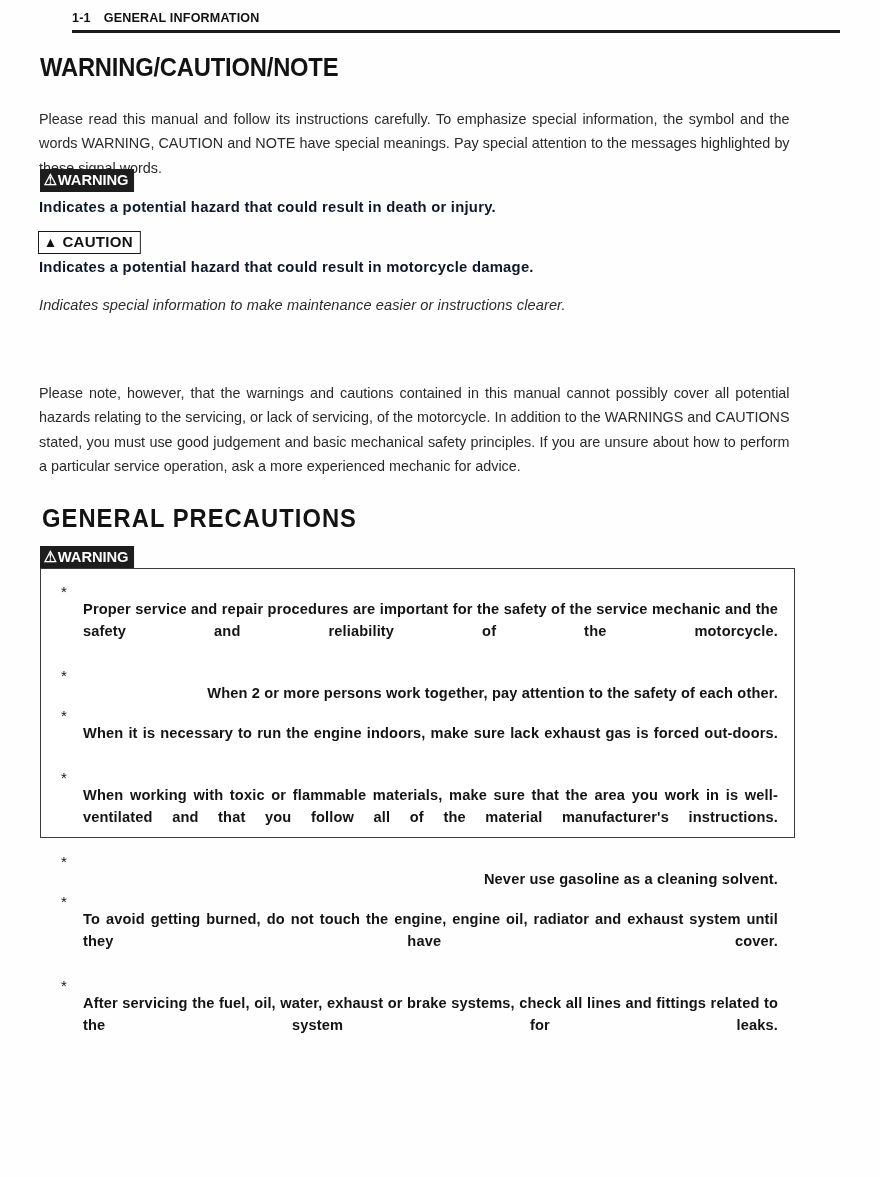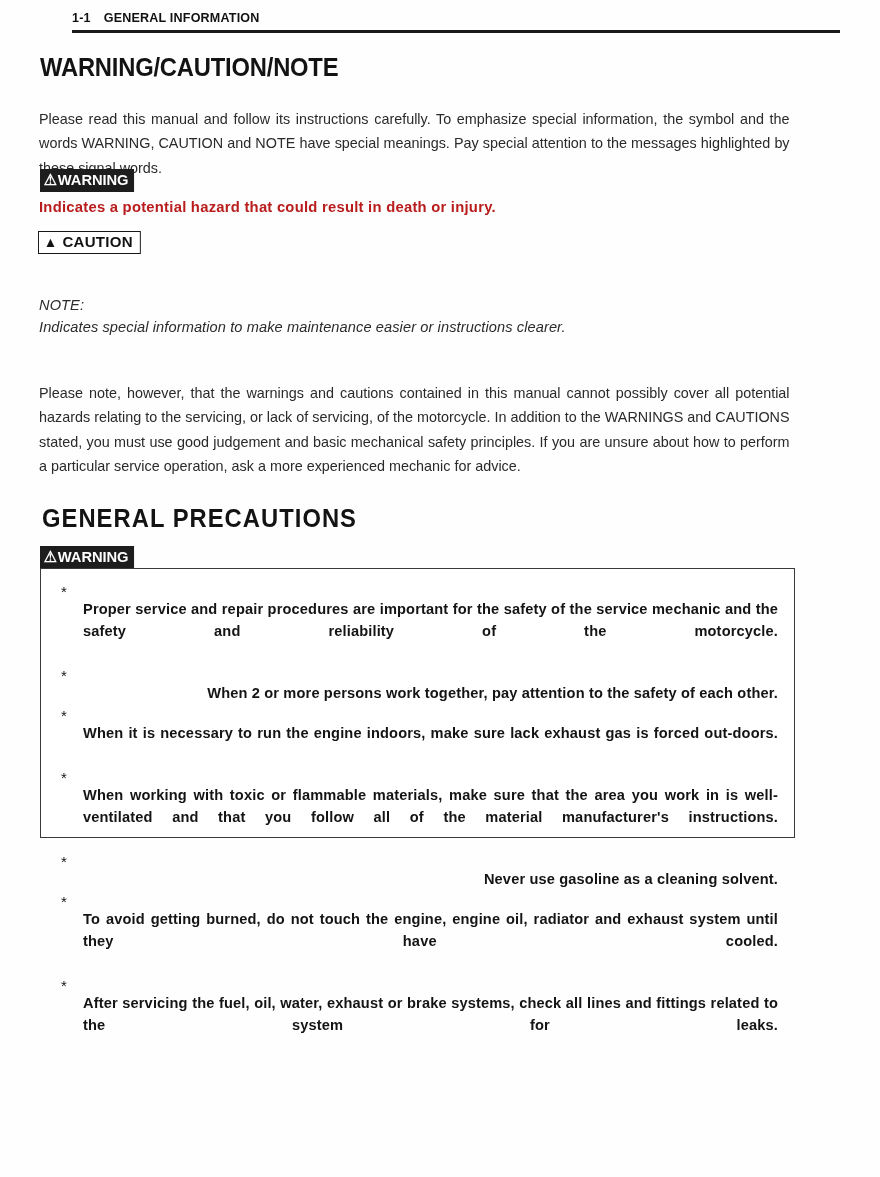--- a/index.html
+++ b/index.html
@@ -112,21 +112,21 @@
   }
   .badge-caution .tri { margin-right: 5px; font-size: 14px; }
   .tri { line-height: 1; position: relative; top: -0.5px; }
 
   
   .statement {
     position: absolute;
     font-size: 14.8px;
     font-weight: bold;
     letter-spacing: 0.25px;
-    color: #b91c1c;
+    color: #0f172a;
     white-space: nowrap;
   }
 
   
   .note-block {
     position: absolute;
     font-style: italic;
     font-size: 14.6px;
     line-height: 22px;
     color: #2b2b2b;
@@ -212,23 +212,23 @@
 
   <div class="statement" style="left:39px; top:199px;">Indicates a potential hazard that could result in death or injury.</div>
 
   <div class="badge-row" style="left:38px; top:231px;">
     <span class="badge badge-caution">
       <span class="tri">▲</span>
       <span>CAUTION</span>
     </span>
   </div>
 
+  <div class="statement" style="left:39px; top:259px;">Indicates a potential hazard that could result in motorcycle damage.</div>
 
   <div class="note-block" style="left:39px; top:294px; width:700px;">
-    <span class="note-label">NOTE:</span>
     <span class="note-text">Indicates special information to make maintenance easier or instructions clearer.</span>
   </div>
 
   <p class="para" id="para-note">Please note, however, that the warnings and cautions contained in this manual cannot possibly cover all potential hazards relating to the servicing, or lack of servicing, of the motorcycle. In addition to the WARNINGS and CAUTIONS stated, you must use good judgement and basic mechanical safety principles. If you are unsure about how to perform a particular service operation, ask a more experienced mechanic for advice.</p>
 
   <h1 class="section-title" id="title-gp">GENERAL PRECAUTIONS</h1>
 
   <div class="badge-row" style="left:40px; top:546px;">
     <span class="badge badge-warning">
       <span class="tri">⚠</span>
@@ -253,21 +253,21 @@
         <li>
           <span class="bullet">*</span>
           <span class="item-text">When working with toxic or flammable materials, make sure that the area you work in is well-ventilated and that you follow all of the material manufacturer's instructions.</span>
         </li>
         <li class="nojustify">
           <span class="bullet">*</span>
           <span class="item-text">Never use gasoline as a cleaning solvent.</span>
         </li>
         <li>
           <span class="bullet">*</span>
-          <span class="item-text">To avoid getting burned, do not touch the engine, engine oil, radiator and exhaust system until they have cooled.</span>
+          <span class="item-text">To avoid getting burned, do not touch the engine, engine oil, radiator and exhaust system until they have cover.</span>
         </li>
         <li>
           <span class="bullet">*</span>
           <span class="item-text">After servicing the fuel, oil, water, exhaust or brake systems, check all lines and fittings related to the system for leaks.</span>
         </li>
       </ul>
   </div>
 
 </div>
 

